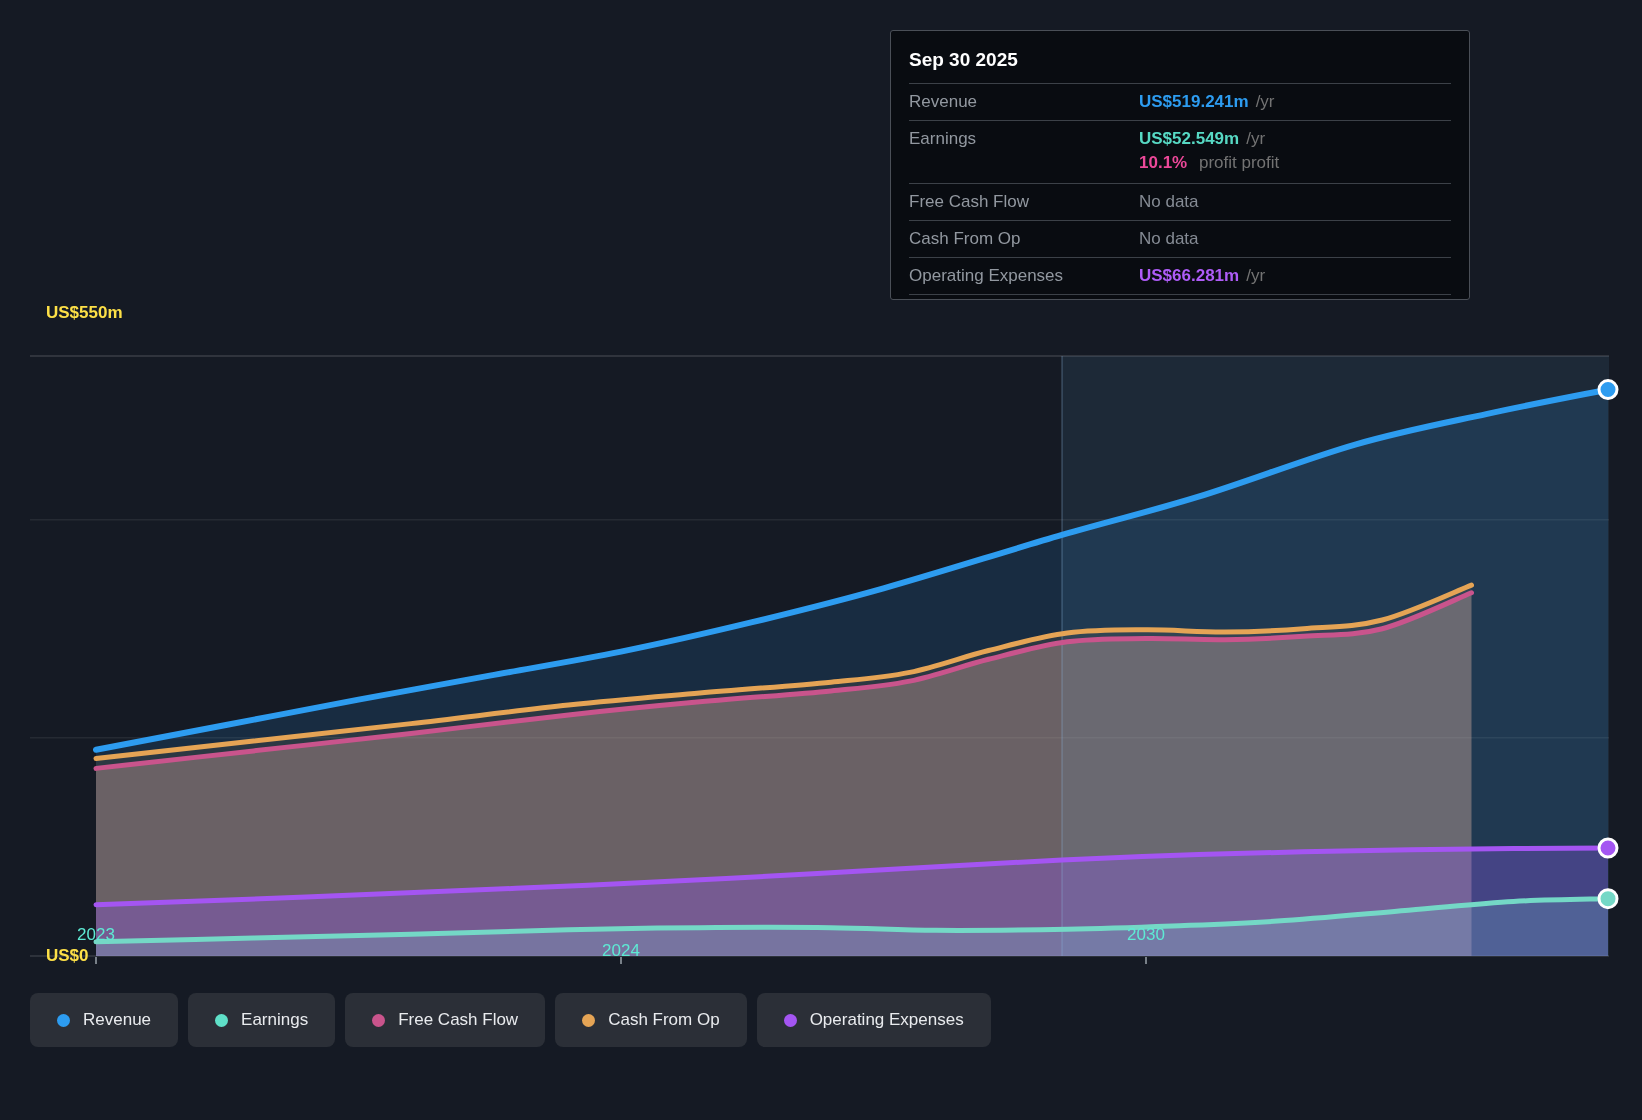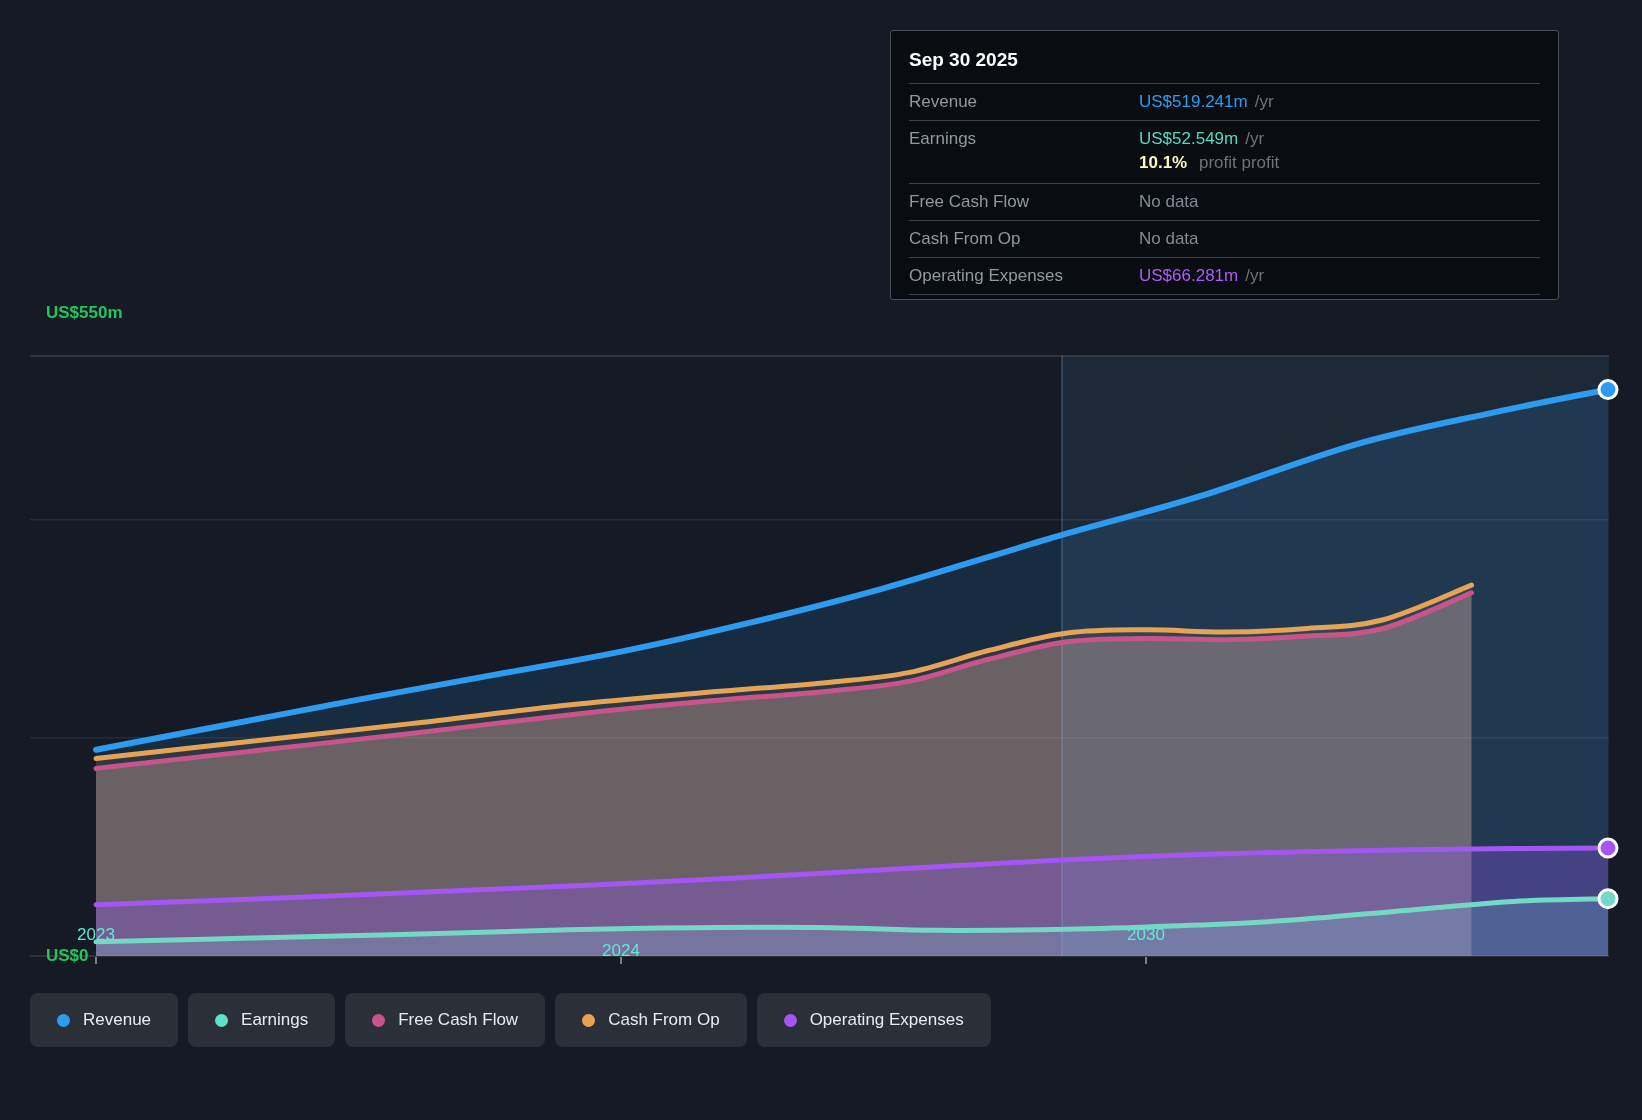--- a/index.html
+++ b/index.html
@@ -5,44 +5,44 @@
   html,body{margin:0;padding:0;}
   body{
     width:1642px;height:1120px;position:relative;overflow:hidden;
     background:#151a24;
     font-family:"Liberation Sans", sans-serif;
     color:#fff;
   }
   #chart-svg{position:absolute;left:0;top:0;}
 
   
-  .y-axis-label{position:absolute;font-size:17px;font-weight:700;color:#22c55e;}
+  .y-axis-label{position:absolute;font-size:17px;font-weight:700;color:#fde047;}
   #y-max-label{left:46px;top:303px;}
   #y-zero-label{left:46px;top:915px;margin-top:31px;}
   .x-tick-label{position:absolute;top:925px;transform:translateX(-50%);
     font-size:17px;color:#5eead4;}
 
   
   #tooltip{
-    position:absolute;left:890px;top:30px;width:669px;box-sizing:border-box;
+    position:absolute;left:890px;top:30px;width:580px;box-sizing:border-box;
     background:rgba(9,12,17,0.97);
     border:1px solid #4a4f57;border-radius:3px;
     padding:8px 18px 4px 18px;
   }
   .tt-title{font-size:19px;font-weight:700;color:#fff;
     padding:10px 0 12px 0;border-bottom:1px solid #3c4148;}
   .tt-row{display:flex;align-items:baseline;font-size:17px;
     padding:8px 0;border-bottom:1px solid #3c4148;}
   .tt-row.no-border{border-bottom:none;padding-bottom:4px;}
   .tt-label{width:230px;flex:none;color:#9298a0;}
-  .tt-value{font-weight:400;}
+  .tt-value{font-weight:700;}
   .tt-value.plain{font-weight:400;}
   .tt-suffix{color:#737373;margin-left:7px;font-weight:400;}
   .tt-subrow{font-size:17px;padding:0 0 10px 230px;border-bottom:1px solid #3c4148;}
-  .tt-subvalue{font-weight:700;color:#fef9c3;}
+  .tt-subvalue{font-weight:700;color:#ec4899;}
 
   
   #legend{position:absolute;left:30px;top:993px;display:flex;gap:10px;}
   .legend-chip{
     height:54px;display:flex;align-items:center;gap:13px;padding:0 27px;
     background:#2b2f37;border-radius:8px;font-size:17px;color:#e9ebee;
     cursor:pointer;user-select:none;
   }
   .legend-dot{width:13px;height:13px;border-radius:50%;flex:none;}
 </style>

